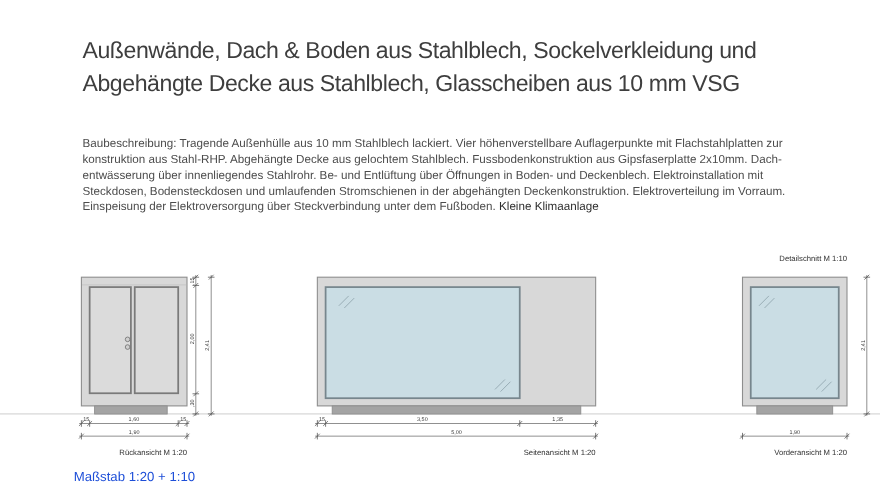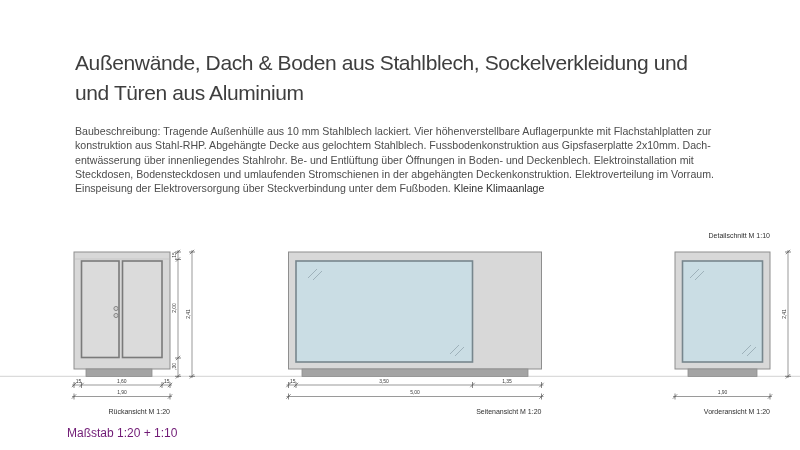--- a/index.html
+++ b/index.html
@@ -2,48 +2,48 @@
 <html><head>
 <meta charset="utf-8">
 <style>
   html,body{margin:0;padding:0;}
   body{
     width:800px;height:450px;position:relative;overflow:hidden;
     background:#ffffff;
     font-family:"Liberation Sans", sans-serif;
   }
   .page-title{
-    position:absolute;left:75px;top:48px;margin:0;
+    position:absolute;left:75px;top:32px;margin:0;
     font-size:21px;line-height:30px;font-weight:400;
     letter-spacing:-0.4px;color:#3e3e3e;
   }
   .page-title div{white-space:nowrap;}
   .body-text{
     position:absolute;left:75px;top:124px;
     font-size:10.6px;line-height:14.3px;color:#4c4c4c;
   }
   .body-text div{white-space:nowrap;}
   .body-text strong{color:#2e2e2e;font-weight:400;}
   .scale-note{
     position:absolute;left:67px;top:426px;
-    font-size:12px;color:#701a75;
+    font-size:12px;color:#1d4ed8;
   }
   svg.drawings{position:absolute;left:0;top:0;}
   .dim-text{font-size:5px;fill:#3a3a3a;}
   .view-label{font-size:7px;fill:#2f2f2f;}
   .dimline{stroke:#555;stroke-width:0.6;fill:none;}
   .tickset{stroke:#555;stroke-width:0.7;}
   .hatch{stroke:#98acb4;stroke-width:0.9;}
 </style>
 </head>
 <body>
 
 <h1 class="page-title">
   <div>Außenwände, Dach &amp; Boden aus Stahlblech, Sockelverkleidung und</div>
-  <div>und Türen aus Aluminium</div>
+  <div>Abgehängte Decke aus Stahlblech, Glasscheiben aus 10 mm VSG</div>
 </h1>
 
 <div class="body-text">
   <div>Baubeschreibung: Tragende Außenhülle aus 10 mm Stahlblech lackiert. Vier höhenverstellbare Auflagerpunkte mit Flachstahlplatten zur</div>
   <div>konstruktion aus Stahl-RHP. Abgehängte Decke aus gelochtem Stahlblech. Fussbodenkonstruktion aus Gipsfaserplatte 2x10mm. Dach-</div>
   <div>entwässerung über innenliegendes Stahlrohr. Be- und Entlüftung über Öffnungen in Boden- und Deckenblech. Elektroinstallation mit</div>
   <div>Steckdosen, Bodensteckdosen und umlaufenden Stromschienen in der abgehängten Deckenkonstruktion. Elektroverteilung im Vorraum.</div>
   <div><span>Einspeisung der Elektroversorgung über Steckverbindung unter dem Fußboden. </span><strong>Kleine Klimaanlage</strong></div>
 </div>
 

